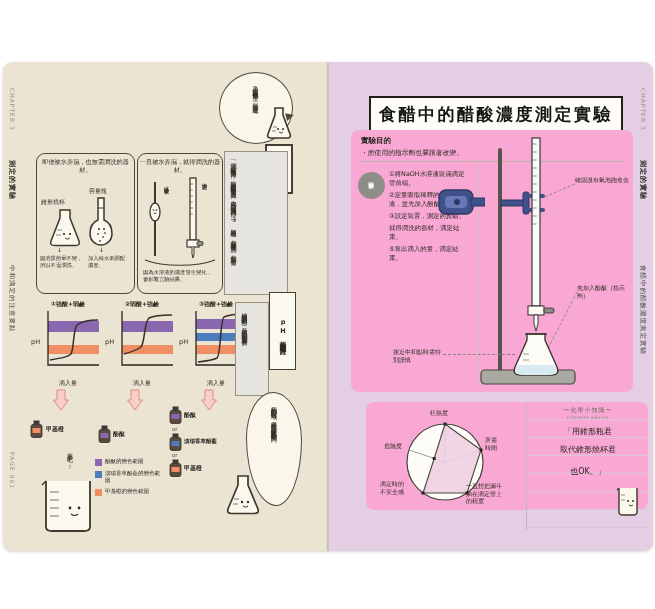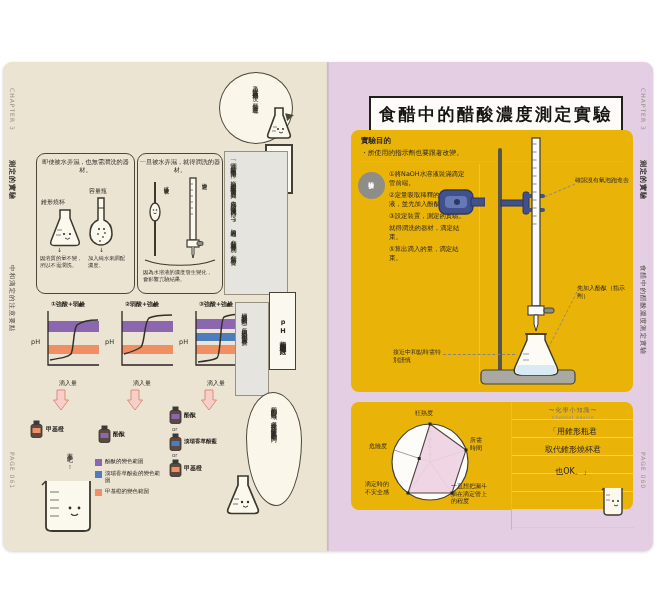--- a/index.html
+++ b/index.html
@@ -41,23 +41,23 @@
   .ind-label{position:absolute;font-size:6px;font-weight:bold;}
   .or-label{position:absolute;font-size:5.5px;color:#55524a;}
   .legend{position:absolute;left:92px;top:396px;width:66px;}
   .legend .row{display:flex;align-items:flex-start;margin-bottom:4px;}
   .legend .row svg{flex:0 0 auto;margin-right:3px;margin-top:1px;}
   .legend .row span{font-size:5.5px;line-height:1.3;}
   .says{position:absolute;left:62px;top:386px;font-size:6px;color:#44403a;}
   .lp-botbubble{left:243px;top:330px;width:54px;height:112px;border-radius:48% 52% 46% 54%/40% 42% 58% 60%;display:flex;align-items:center;justify-content:center;}
   .lp-botbubble .vtext{font-size:6.2px;line-height:1.55;height:96px;}
   .rp-titlebox{position:absolute;left:40px;top:34px;width:250px;height:32px;background:#fdfcf9;border:2px solid #221f1a;display:flex;align-items:center;justify-content:center;font-size:17px;font-weight:bold;letter-spacing:2.5px;color:#171511;}
-  .panel{position:absolute;left:22px;width:282px;background:#eab308;border-radius:8px;}
+  .panel{position:absolute;left:22px;width:282px;background:#f9a8d4;border-radius:8px;}
   .panel-main{top:68px;height:262px;}
-  .panel-bottom{top:340px;height:108px;}
+  .panel-bottom{top:340px;height:108px;margin-left:15px;}
   .p-head{position:absolute;left:10px;top:6px;font-size:7.5px;font-weight:bold;}
   .p-purpose{position:absolute;left:10px;top:18px;font-size:6.8px;}
   .hdiv{position:absolute;left:8px;right:8px;top:31px;border-top:1px solid #b9b4ab;}
   .vdiv{position:absolute;left:128px;top:34px;height:220px;border-left:1px solid #c6c1b8;}
   .badge{position:absolute;left:7px;top:42px;width:27px;height:27px;border-radius:50%;background:#8f8d88;display:flex;align-items:center;justify-content:center;}
   .badge .vtext{color:#ffffff;font-size:5.5px;line-height:1.2;height:16px;letter-spacing:0;}
   .steps{position:absolute;left:38px;top:40px;width:80px;font-size:6.4px;line-height:1.4;}
   .steps div{margin-bottom:3px;}
   .callout{position:absolute;font-size:6px;line-height:1.4;color:#2e2b25;}
   .dash-line{position:absolute;border-top:1px dashed #8a857a;}

